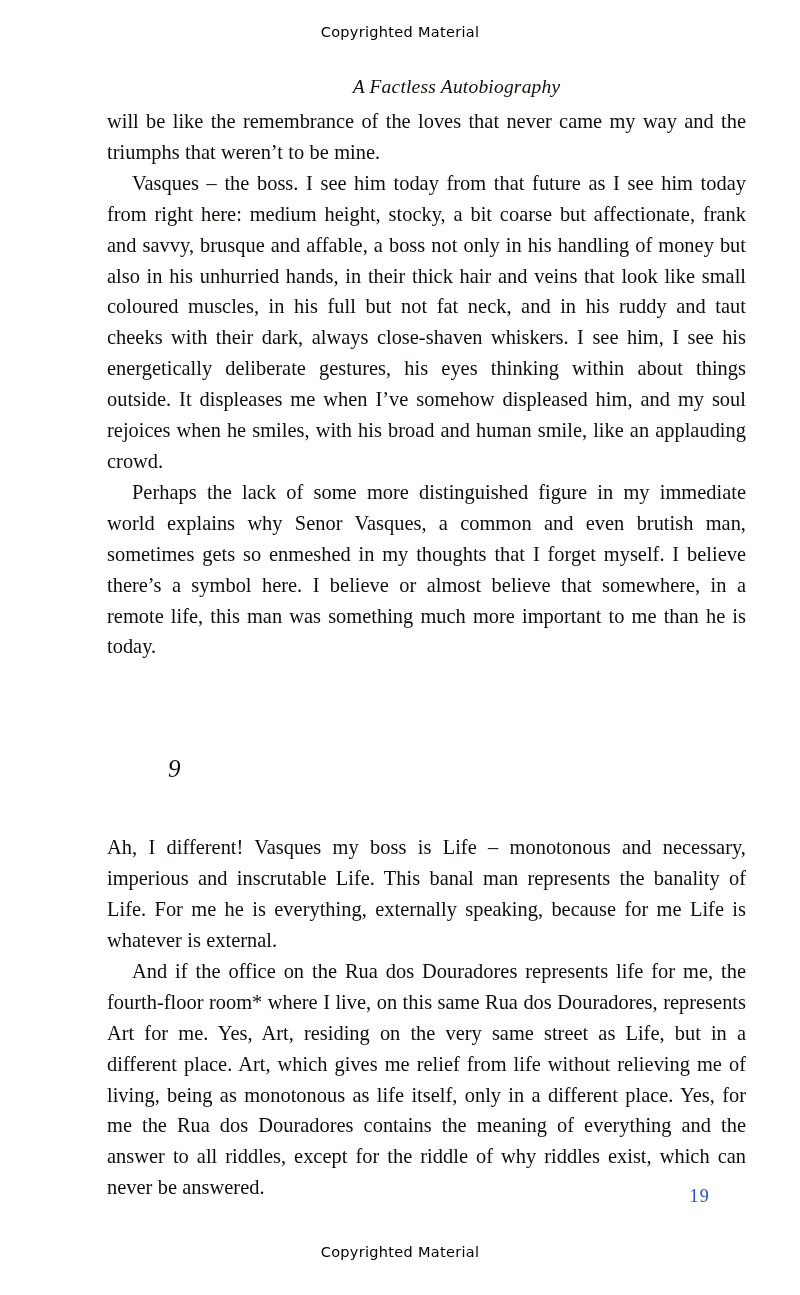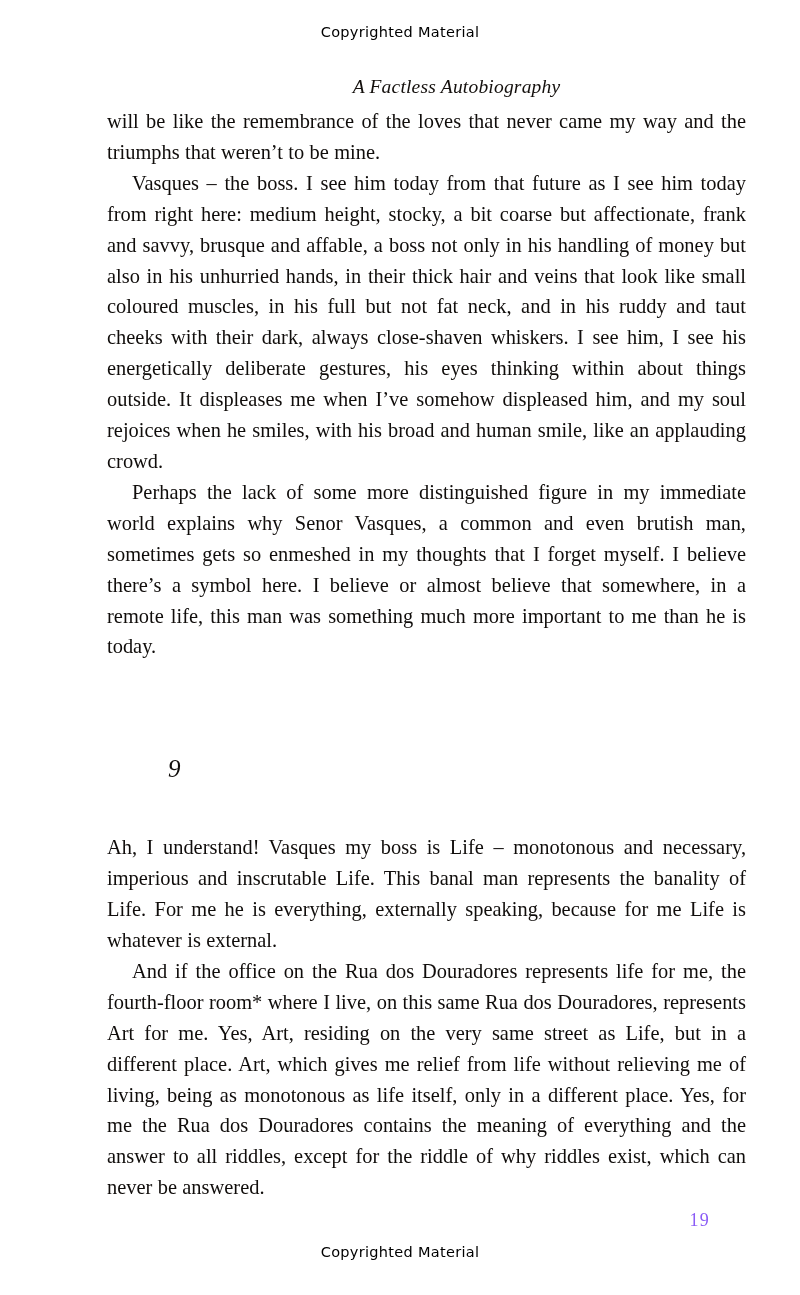--- a/index.html
+++ b/index.html
@@ -88,22 +88,21 @@
   
   .folio {
     position: absolute;
     top: 1186px;
     left: 0;
     width: 710px;
     text-align: right;
     font-size: 18px;
     letter-spacing: 1.2px;
     font-variant-numeric: oldstyle-nums;
-    color: #8b5cf6;
-    margin-top: 24px;
+    color: #1d4ed8;
   }
 
   sup.footnote-marker {
     font-size: 100%;
     vertical-align: baseline;
     line-height: 0;
   }
 </style>
 </head>
 <body>
@@ -123,21 +122,21 @@
     <p class="para indent">Vasques – the boss. I see him today from that future as I see him today from right here: medium height, stocky, a bit coarse but affectionate, frank and savvy, brusque and affable, a boss not only in his handling of money but also in his unhurried hands, in their thick hair and veins that look like small coloured muscles, in his full but not fat neck, and in his ruddy and taut cheeks with their dark, always close-shaven whiskers. I see him, I see his energetically deliberate gestures, his eyes thinking within about things outside. It displeases me when I’ve somehow displeased him, and my soul rejoices when he smiles, with his broad and human smile, like an applauding crowd.</p>
 
     <p class="para indent">Perhaps the lack of some more distinguished figure in my immediate world explains why Senor Vasques, a common and even brutish man, sometimes gets so enmeshed in my thoughts that I forget myself. I believe there’s a symbol here. I believe or almost believe that somewhere, in a remote life, this man was something much more important to me than he is today.</p>
 
     <div class="gap-before-heading"></div>
 
     <p class="section-number">9</p>
 
     <div class="gap-after-heading"></div>
 
-    <p class="para noindent">Ah, I understand! Vasques my boss is Life – monotonous and necessary, imperious and inscrutable Life. This banal man represents the banality of Life. For me he is everything, externally speaking, because for me Life is whatever is external.</p>
+    <p class="para noindent">Ah, I different! Vasques my boss is Life – monotonous and necessary, imperious and inscrutable Life. This banal man represents the banality of Life. For me he is everything, externally speaking, because for me Life is whatever is external.</p>
 
     <p class="para indent"><span>And if the office on the Rua dos Douradores represents life for me, the fourth-floor room</span><sup class="footnote-marker">*</sup><span> where I live, on this same Rua dos Douradores, represents Art for me. Yes, Art, residing on the very same street as Life, but in a different place. Art, which gives me relief from life without relieving me of living, being as monotonous as life itself, only in a different place. Yes, for me the Rua dos Douradores contains the meaning of everything and the answer to all riddles, except for the riddle of why riddles exist, which can never be answered.</span></p>
 
   </div>
 
   <div class="folio">19</div>
 
   <div class="watermark watermark-bottom">Copyrighted Material</div>
 
 </div>

